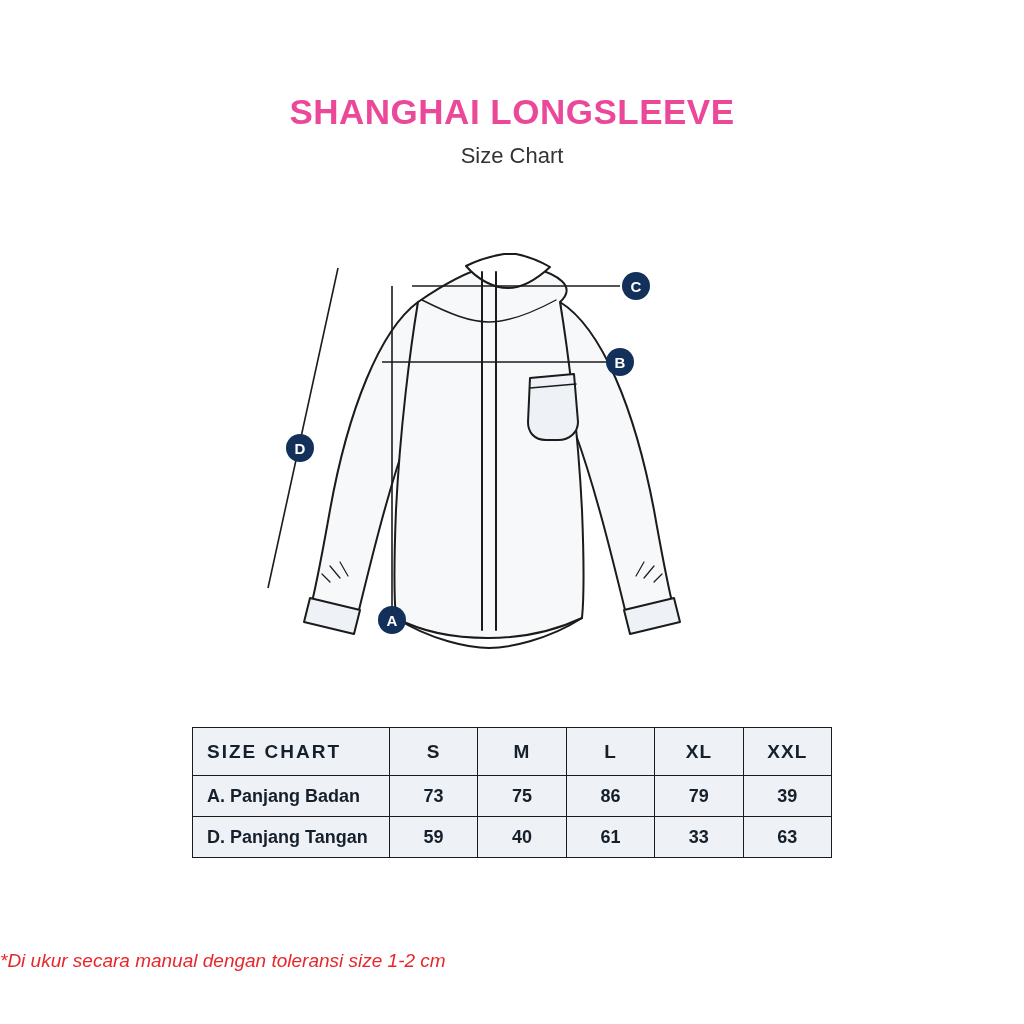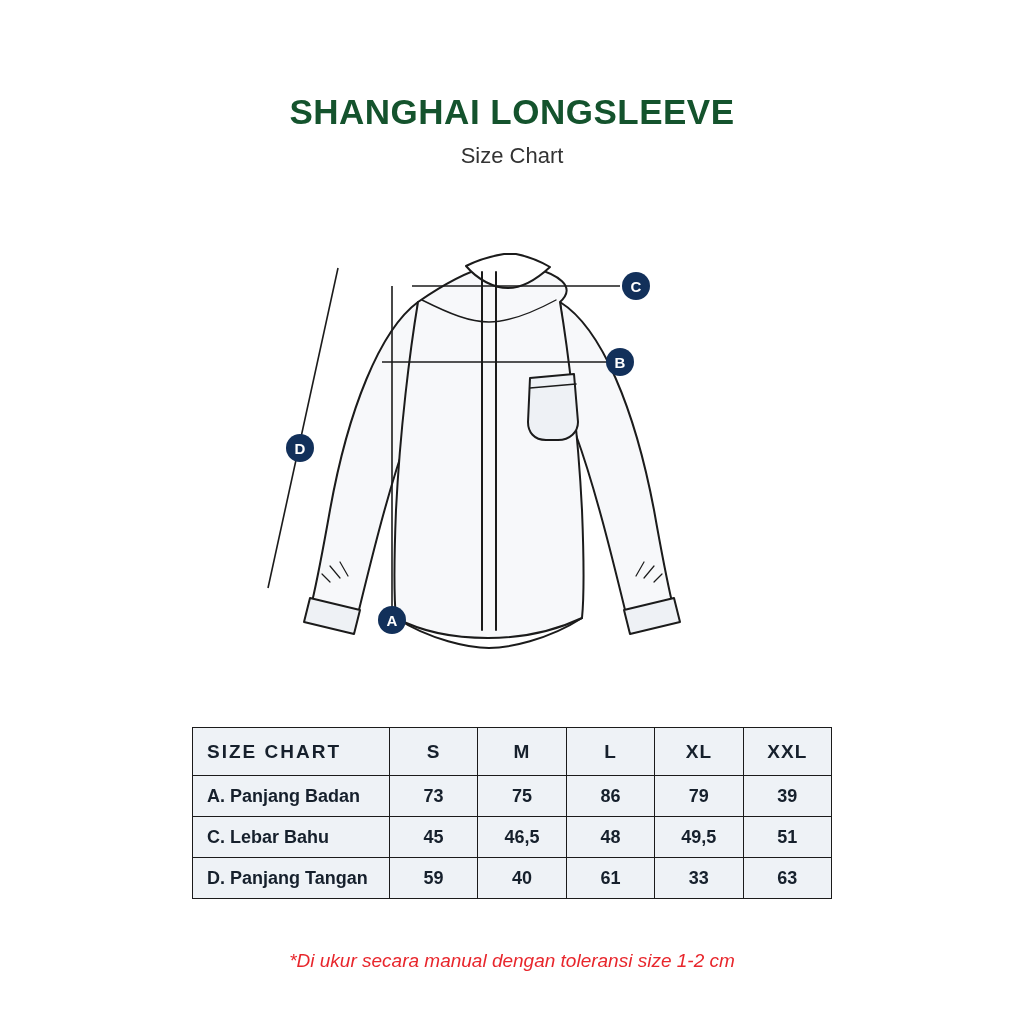--- a/index.html
+++ b/index.html
@@ -23,21 +23,21 @@
   
   .title {
     position: absolute;
     top: 92px;
     left: 0;
     width: 1024px;
     text-align: center;
     font-size: 35px;
     font-weight: bold;
     letter-spacing: 0.5px;
-    color: #14532d;
+    color: #ec4899;
   }
   .subtitle {
     position: absolute;
     top: 143px;
     left: 0;
     width: 1024px;
     text-align: center;
     font-size: 22px;
     font-weight: normal;
     color: #333333;
@@ -96,21 +96,21 @@
   table.sizechart tbody td.first {
     font-size: 18px;
   }
   .col-label { width: 196px; }
   .col-size  { width: 88px; }
   .note {
     position: absolute;
     left: 0;
     top: 950px;
     width: 1024px;
-    text-align: center;
+    text-align: left;
     font-size: 19px;
     font-style: italic;
     color: #e8262c;
   }
   
 </style>
 </head>
 <body>
 
 <div class="page">
@@ -200,28 +200,20 @@
       <tbody>
         <tr>
           <td class="first">A. Panjang Badan</td>
           <td>73</td>
           <td>75</td>
           <td>86</td>
           <td>79</td>
           <td>39</td>
         </tr>
         <tr>
-          <td class="first">C. Lebar Bahu</td>
-          <td>45</td>
-          <td>46,5</td>
-          <td>48</td>
-          <td>49,5</td>
-          <td>51</td>
-        </tr>
-        <tr>
           <td class="first">D. Panjang Tangan</td>
           <td>59</td>
           <td>40</td>
           <td>61</td>
           <td>33</td>
           <td>63</td>
         </tr>
       </tbody>
     </table>
   </div>

